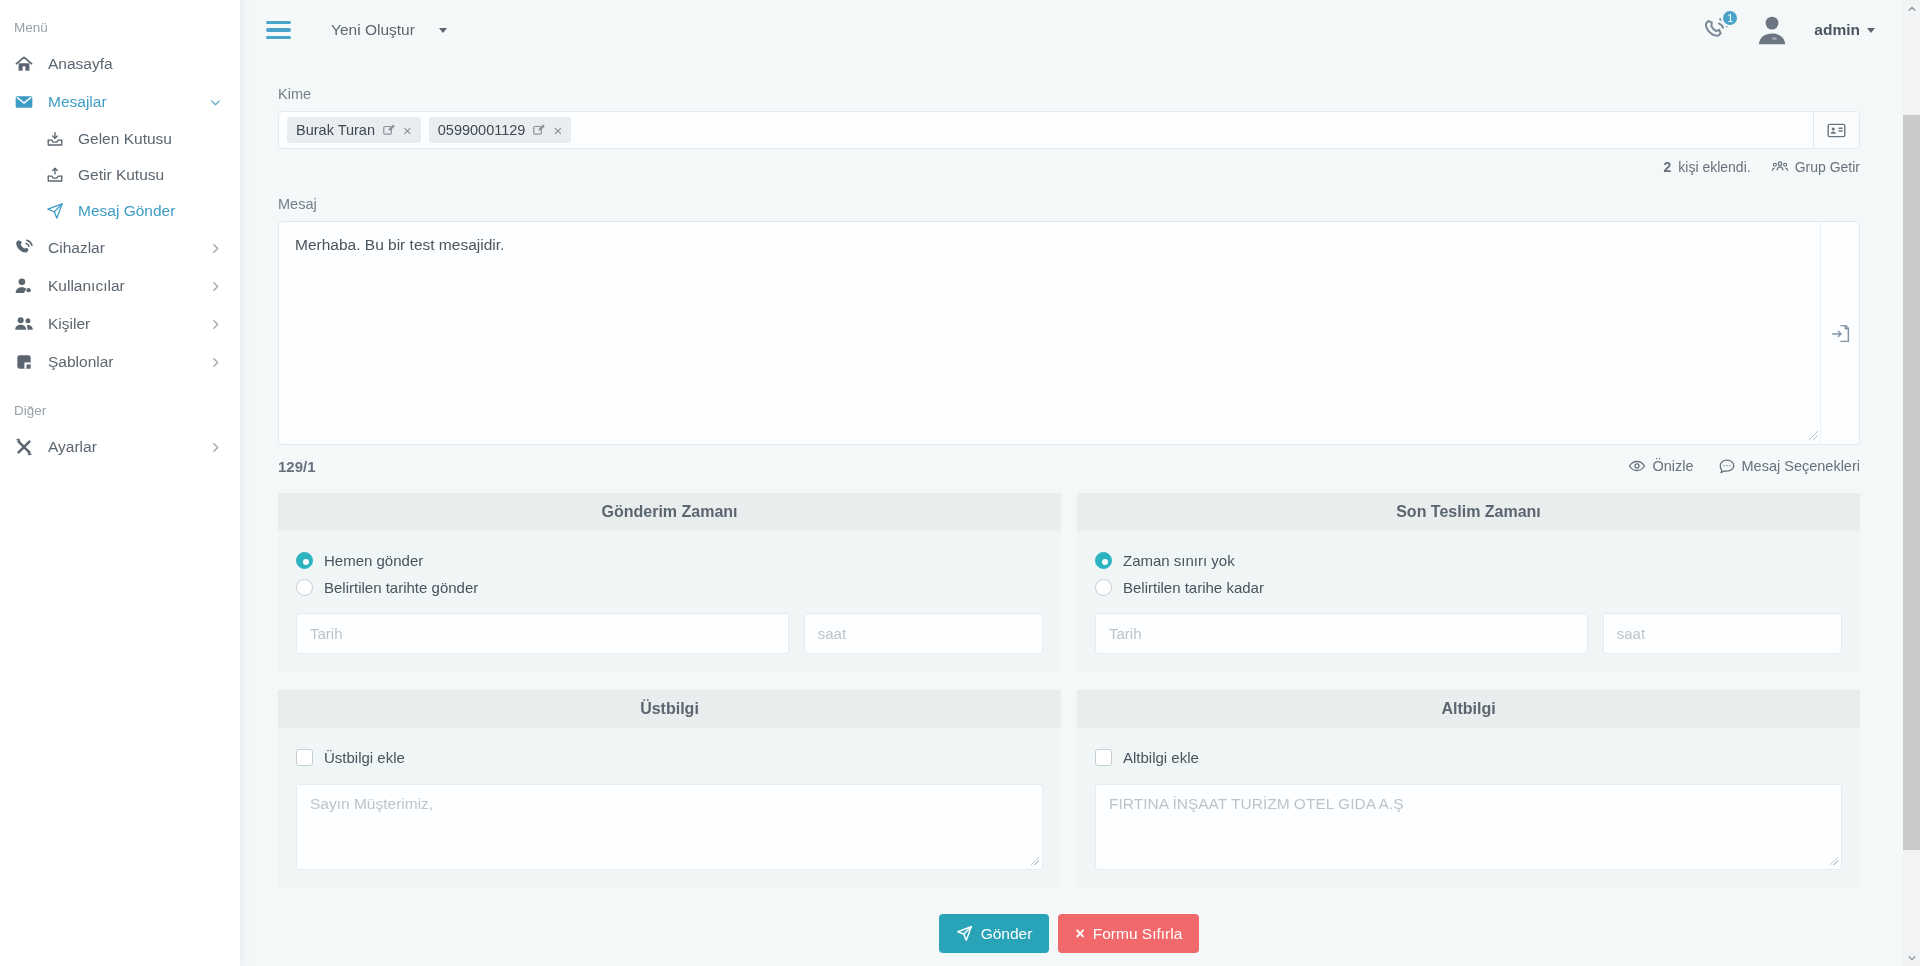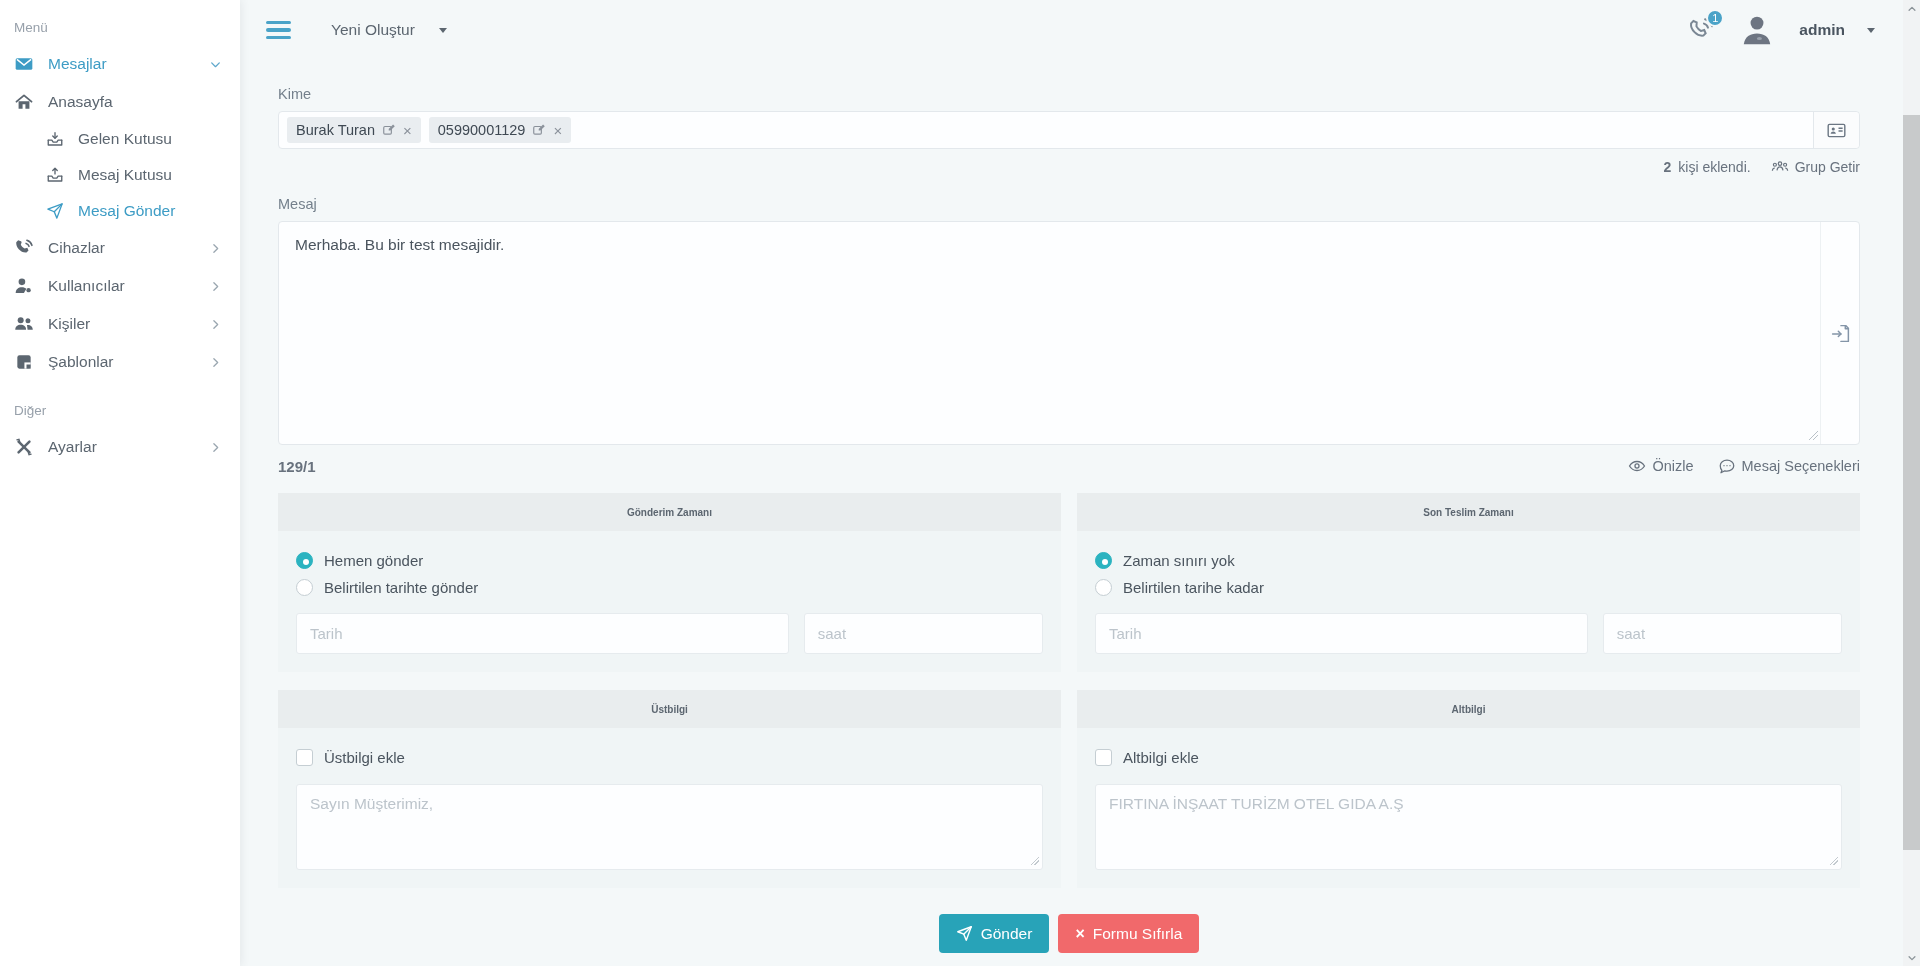--- a/index.html
+++ b/index.html
@@ -29,21 +29,21 @@
   .main { flex:1; display:flex; flex-direction:column; min-width:0; }
   .topbar { height:60px; display:flex; align-items:center; padding:0 28px 0 26px; flex:0 0 60px; }
   .hamburger { display:flex; flex-direction:column; gap:4px; cursor:pointer; }
   .hamburger span { display:block; width:25px; height:3.5px; background:#4aa3c8; border-radius:2px; }
   .new-menu { margin-left:40px; color:#5c6670; font-size:15.5px; display:flex; align-items:center; gap:24px; cursor:pointer; }
   .caret { width:0; height:0; border-left:4.5px solid transparent; border-right:4.5px solid transparent; border-top:5px solid #5c6670; }
   .top-right { margin-left:auto; display:flex; align-items:center; gap:24px; }
   .notif { position:relative; width:28px; height:28px; color:#7a8794; cursor:pointer; }
   .badge { position:absolute; top:-7px; right:-9px; background:#4aa3c8; color:#fff; font-size:11px; width:18px; height:18px; border-radius:50%; display:flex; align-items:center; justify-content:center; border:2px solid #f4f8f9; }
   .avatar { width:36px; height:36px; color:#6d7582; }
-  .user-menu { display:flex; align-items:center; gap:22px; color:#4a5560; font-size:15.5px; font-weight:bold; cursor:pointer; }
+  .user-menu { display:flex; align-items:center; gap:7px; color:#4a5560; font-size:15.5px; font-weight:bold; cursor:pointer; }
 
   .content { flex:1; padding:26px 43px 0 38px; }
   .field-label { color:#74808c; font-size:14.5px; margin-bottom:9px; }
 
   
   .kime-group { display:flex; align-items:stretch; background:#fdfeff; border:1px solid #e3e8ec; border-radius:4px; height:38px; }
   .tags-area { flex:1; display:flex; align-items:center; padding:0 8px; gap:8px; }
   .tag { background:#e9edf0; border-radius:3px; padding:5px 9px; font-size:14.5px; color:#3f4953; display:flex; align-items:center; gap:7px; }
   .tag .edit-ic { width:14px; height:14px; color:#8a919a; cursor:pointer; }
   .tag .rm { color:#8a919a; font-size:15px; line-height:1; cursor:pointer; }
@@ -64,21 +64,21 @@
   .resize-handle { position:absolute; right:42px; bottom:5px; width:10px; height:10px;
     background:linear-gradient(135deg, transparent 0 50%, #b9c1c8 50% 55%, transparent 55% 70%, #b9c1c8 70% 75%, transparent 75%); }
   .msg-wrap { position:relative; }
 
   .counter-row { display:flex; align-items:center; margin-top:12px; }
   .counter { font-weight:bold; font-size:15px; color:#68727e; }
   .counter-links { margin-left:auto; display:flex; gap:24px; font-size:14.5px;text-align:right; }
 
   
   .panel-grid { display:grid; grid-template-columns:1fr 1fr; gap:16px; margin-top:18px; }
-  .panel-h { background:#e9edee; height:38px; display:flex; align-items:center; justify-content:center; font-weight:bold; font-size:10px; color:#5c6670; }
+  .panel-h { background:#e9edee; height:38px; display:flex; align-items:center; justify-content:center; font-weight:bold; font-size:16px; color:#5c6670; }
   .panel-b { background:#f0f5f6; padding:16px 18px 18px 18px; }
   .choice-row { display:flex; align-items:center; gap:11px; min-height:27px; font-size:15px; color:#4a545e; }
   .radio { width:17px; height:17px; border-radius:50%; border:1px solid #c5ced3; background:#fff; position:relative; cursor:pointer; flex:0 0 17px; }
   .radio.checked { background:#2bb3c0; border-color:#2bb3c0; }
   .radio.checked::after { content:""; position:absolute; left:5.5px; top:5.5px; width:6px; height:6px; border-radius:50%; background:#fff; }
   .checkbox { width:17px; height:17px; border-radius:3px; border:1px solid #c5ced3; background:#fff; cursor:pointer; flex:0 0 17px; }
   .date-row { display:flex; gap:15px; margin-top:12px; }
   .txt-input { height:41px; border:1px solid #e6ebee; border-radius:3px; background:#fdfeff; padding:0 13px; font-size:15px; font-family:inherit; color:#4a545e; outline:none; }
   .txt-input::placeholder, .p-textarea::placeholder { color:#bcc4cb; }
   .date-input { flex:2.2; }
@@ -108,57 +108,57 @@
 </head>
 <body>
 
 <div class="app">
 
   <div class="sidebar">
 
     <div class="nav">
       <div class="section-label">Menü</div>
 
+      <div class="s-item">
+        <svg class="s-ic" viewBox="0 0 24 24" fill="#5c6670">
+          <path d="M3 11.6 12 4l9 7.6" fill="none" stroke="#5c6670" stroke-width="2.2" stroke-linecap="round" stroke-linejoin="round"></path>
+          <path d="M5.5 11v9h4.8v-5.2h3.4V20h4.8v-9z"></path>
+        </svg>
+        <span>Anasayfa</span>
+      </div>
+
       <div class="s-item blue">
         <svg class="s-ic" viewBox="0 0 24 24">
           <rect x="2" y="5" width="20" height="14" rx="2" fill="#3d9cc5"></rect>
           <path d="M3.5 6.5 12 13.2l8.5-6.7" fill="none" stroke="#ffffff" stroke-width="1.8"></path>
         </svg>
         <span>Mesajlar</span>
         <svg class="chev" viewBox="0 0 24 24" fill="none" stroke="currentColor" stroke-width="2.4" stroke-linecap="round" stroke-linejoin="round">
             <path d="m5 9 7 7 7-7"></path>
           </svg>
-      </div>
-
-      <div class="s-item">
-        <svg class="s-ic" viewBox="0 0 24 24" fill="#5c6670">
-          <path d="M3 11.6 12 4l9 7.6" fill="none" stroke="#5c6670" stroke-width="2.2" stroke-linecap="round" stroke-linejoin="round"></path>
-          <path d="M5.5 11v9h4.8v-5.2h3.4V20h4.8v-9z"></path>
-        </svg>
-        <span>Anasayfa</span>
       </div>
 
       <div class="s-item sub">
         <svg class="s-ic" viewBox="0 0 24 24" fill="none" stroke="#5c6670" stroke-width="1.8" stroke-linecap="round" stroke-linejoin="round">
           <path d="M12 3.5V10.5"></path>
             <path d="m9 8 3 3 3-3"></path>
           <path d="M3 13.5h4.8l1.8 2.6h4.8l1.8-2.6H21"></path>
           <path d="M3 13.5V20h18v-6.5"></path>
         </svg>
         <span>Gelen Kutusu</span>
       </div>
 
       <div class="s-item sub">
         <svg class="s-ic" viewBox="0 0 24 24" fill="none" stroke="#5c6670" stroke-width="1.8" stroke-linecap="round" stroke-linejoin="round">
           <path d="M12 10.5V3.5"></path>
             <path d="m9 6 3-3 3 3"></path>
           <path d="M3 13.5h4.8l1.8 2.6h4.8l1.8-2.6H21"></path>
           <path d="M3 13.5V20h18v-6.5"></path>
         </svg>
-        <span>Mesaj Kutusu</span>
+        <span>Getir Kutusu</span>
       </div>
 
       <div class="s-item sub blue">
         <svg class="s-ic" viewBox="0 0 24 24" fill="none" stroke="#3d9cc5" stroke-width="1.8" stroke-linecap="round" stroke-linejoin="round">
           <path d="M21.5 2.5 11 13"></path>
             <path d="M21.5 2.5 14.5 21.5l-3.5-8.5-8.5-3.5z"></path>
         </svg>
         <span>Mesaj Gönder</span>
       </div>
 

